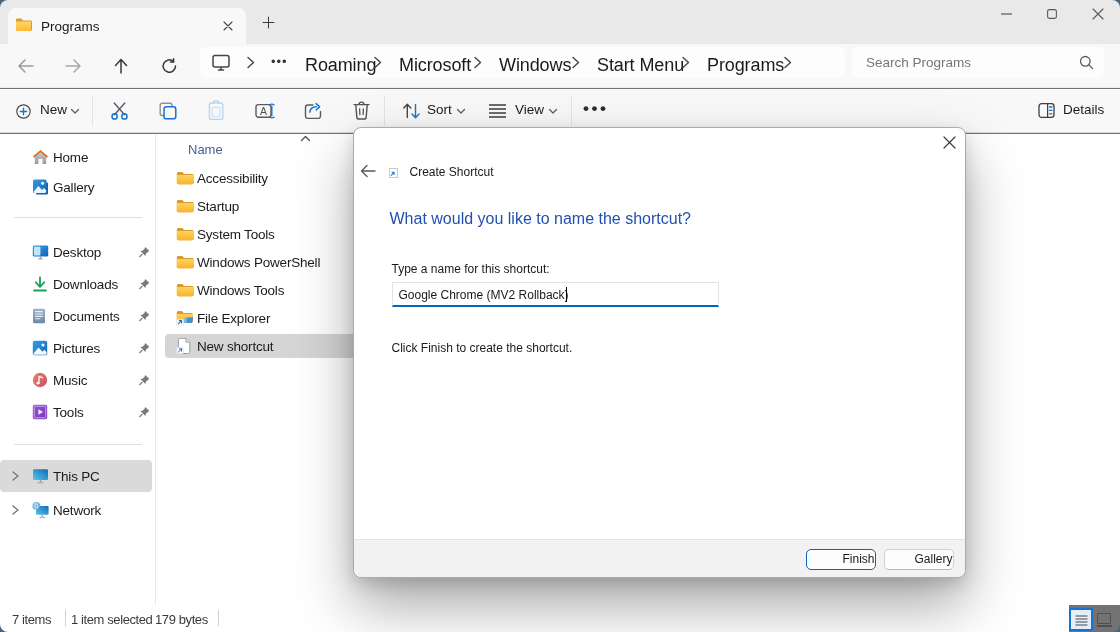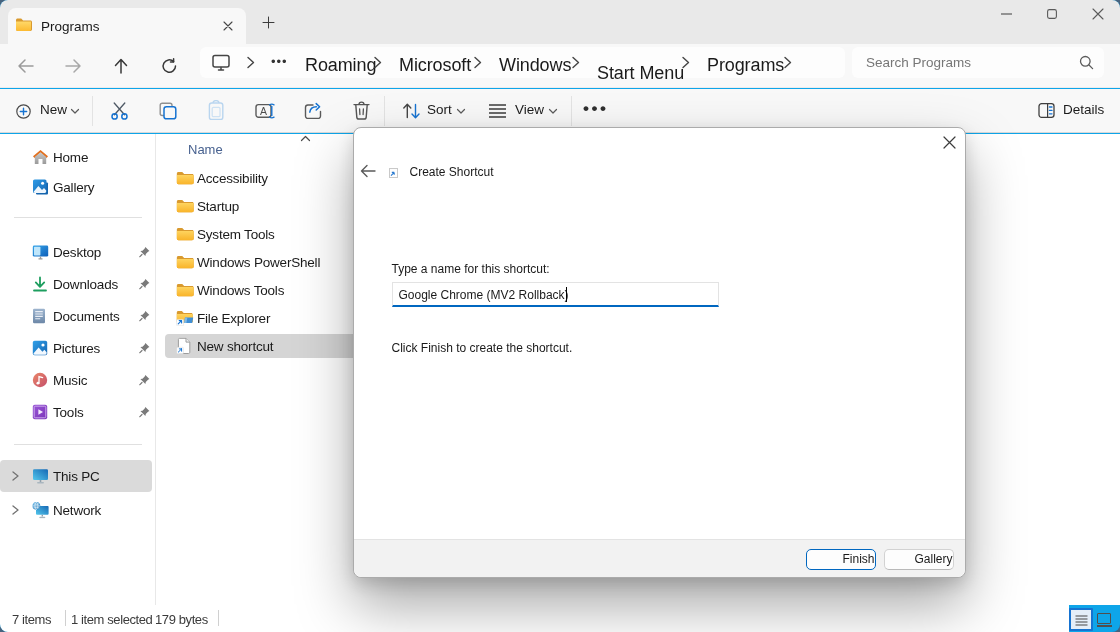--- a/index.html
+++ b/index.html
@@ -1,19 +1,19 @@
 <!DOCTYPE html>
 <html><head>
 <meta charset="utf-8">
 <style>
 *{margin:0;padding:0;box-sizing:border-box}
 html,body{width:1120px;height:632px;overflow:hidden}
 body{font-family:"Liberation Sans",sans-serif;background:#47637e;position:relative;color:#1b1b1b}
 .abs{position:absolute}
-.win{position:absolute;left:0;top:0;width:1120px;height:632px;background:#0ea5e9;border-radius:8px;overflow:hidden}
+.win{position:absolute;left:0;top:0;width:1120px;height:632px;background:#737373;border-radius:8px;overflow:hidden}
 .titlebar{position:absolute;left:0;top:0;width:1120px;height:44px;background:#e9e9e9}
 .tab{position:absolute;left:8px;top:8px;width:238px;height:36px;background:#f8f8f8;border-radius:8px 8px 0 0;}
 .navbar{position:absolute;left:0;top:44px;width:1120px;height:44px;background:#f8f8f8;border-bottom:1px solid #ececec}
 .toolbar{position:absolute;left:0;top:89px;width:1120px;height:44px;background:#f8f8f8;border-bottom:1px solid #d9d9d9}
 .addressbar{position:absolute;left:200px;top:3px;width:645px;height:31px;background:#fdfdfd;border-radius:6px}
 .searchbar{position:absolute;left:852px;top:3px;width:252px;height:31px;background:#fdfdfd;border-radius:6px}
 .crumb{display:inline-block;font-size:18px;letter-spacing:-0.1px;color:#1b1b1b;vertical-align:middle}
 .vline{position:absolute;width:1px;background:#e3e3e3}
 .sideitem{position:absolute;left:0;width:155px;height:30px;font-size:13.5px;letter-spacing:-0.2px}
 .sideitem .lbl{position:absolute;left:53px;top:50%;transform:translateY(-50%)}
@@ -87,21 +87,21 @@
           <path d="M2 1.5 L7.5 6.5 L2 11.5" stroke="#444" stroke-width="1.4" fill="none" stroke-linecap="round" stroke-linejoin="round"></path>
         </svg>
   <span class="crumb" style="position:absolute;left:199px;top:8px">Microsoft</span>
   <svg style="position:absolute;left:273px;top:9px" width="9" height="13" viewBox="0 0 9 13">
           <path d="M2 1.5 L7.5 6.5 L2 11.5" stroke="#444" stroke-width="1.4" fill="none" stroke-linecap="round" stroke-linejoin="round"></path>
         </svg>
   <span class="crumb" style="position:absolute;left:299px;top:8px">Windows</span>
   <svg style="position:absolute;left:371px;top:9px" width="9" height="13" viewBox="0 0 9 13">
           <path d="M2 1.5 L7.5 6.5 L2 11.5" stroke="#444" stroke-width="1.4" fill="none" stroke-linecap="round" stroke-linejoin="round"></path>
         </svg>
-  <span class="crumb" style="position:absolute;left:397px;top:16px">Start Menu</span>
+  <span class="crumb" style="position:absolute;left:397px;top:8px">Start Menu</span>
   <svg style="position:absolute;left:481px;top:9px" width="9" height="13" viewBox="0 0 9 13">
           <path d="M2 1.5 L7.5 6.5 L2 11.5" stroke="#444" stroke-width="1.4" fill="none" stroke-linecap="round" stroke-linejoin="round"></path>
         </svg>
   <span class="crumb" style="position:absolute;left:507px;top:8px">Programs</span>
   <svg style="position:absolute;left:583px;top:9px" width="9" height="13" viewBox="0 0 9 13">
           <path d="M2 1.5 L7.5 6.5 L2 11.5" stroke="#444" stroke-width="1.4" fill="none" stroke-linecap="round" stroke-linejoin="round"></path>
         </svg>
  </div>
  <div class="searchbar">
   <span style="position:absolute;left:14px;top:8px;font-size:13.5px;color:#767676">Search Programs</span>
@@ -435,20 +435,21 @@
         <path d="M1 1 L12 12 M12 1 L1 12" stroke="#3c3c3c" stroke-width="1.2" stroke-linecap="round"></path>
       </svg>
  <svg style="position:absolute;left:6px;top:36px" width="16" height="14" viewBox="0 0 16 14">
         <path d="M7 1.5 L1.5 7 L7 12.5 M1.5 7 H15" stroke="#5a5a5a" stroke-width="1.4" fill="none" stroke-linecap="round" stroke-linejoin="round"></path>
       </svg>
  <svg style="position:absolute;left:35.5px;top:40px" width="9" height="10" viewBox="0 0 9 10">
         <rect x="0.5" y="0.5" width="8" height="9" fill="#fdfdfd" stroke="#c9c9c9" stroke-width="1"></rect>
         <path d="M2 7.6 L5.2 4.4 M5.2 4.4 h-2.4 M5.2 4.4 v2.4" stroke="#2779d0" stroke-width="1.1" fill="none" stroke-linecap="butt" stroke-linejoin="miter"></path>
       </svg>
  <span style="position:absolute;left:56px;top:37px;font-size:12px;color:#1a1a1a">Create Shortcut</span>
+ <span style="position:absolute;left:36px;top:82px;font-size:16px;color:#2150ad">What would you like to name the shortcut?</span>
  <span style="position:absolute;left:38px;top:134px;font-size:12px;color:#1a1a1a">Type a name for this shortcut:</span>
  <div class="abs" style="left:38px;top:154px;width:327px;height:25px;background:#fff;border:1px solid #e3e3e3;border-bottom:2px solid #0067c0">
   <span style="position:absolute;left:6px;top:5px;font-size:12px;color:#1a1a1a">Google Chrome (MV2 Rollback)</span>
   <div class="abs" style="left:173px;top:4px;width:1px;height:15px;background:#000"></div>
  </div>
  <span style="position:absolute;left:38px;top:213px;font-size:12px;color:#1a1a1a">Click Finish to create the shortcut.</span>
  <div class="abs" style="left:0;top:411px;width:611px;height:38px;background:#f2f2f2;border-top:1px solid #e3e3e3;border-radius:0 0 8px 8px"></div>
  <div class="btn" style="left:452px;top:421px;border:1px solid #0067c0">Finish</div>
  <div class="btn" style="left:530px;top:421px;border:1px solid #d2d2d2;border-bottom-color:#b9b9b9">Gallery</div>
 </div>

